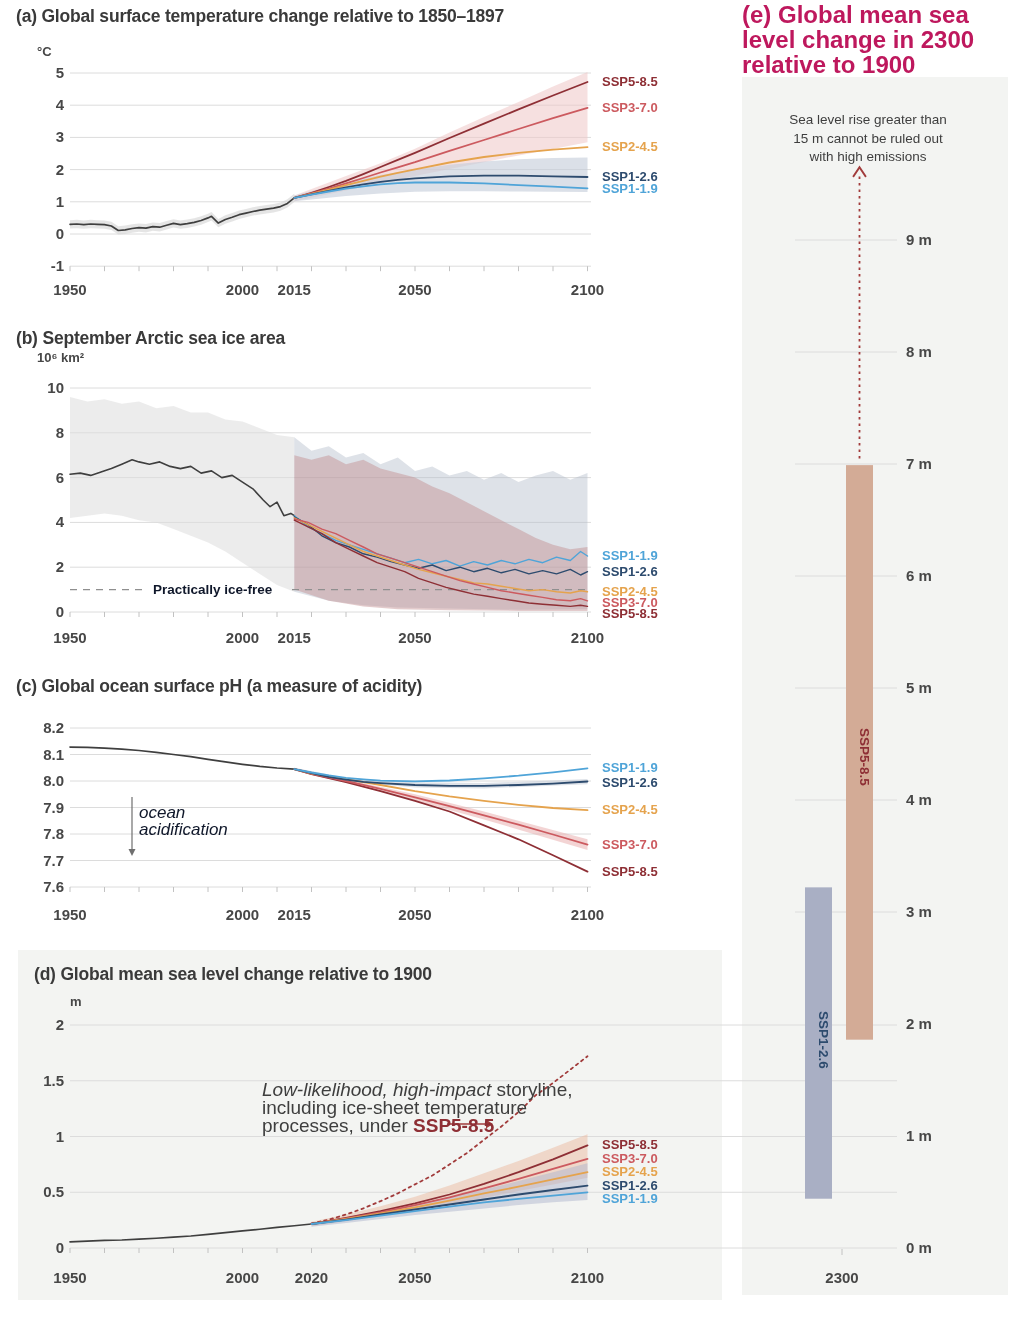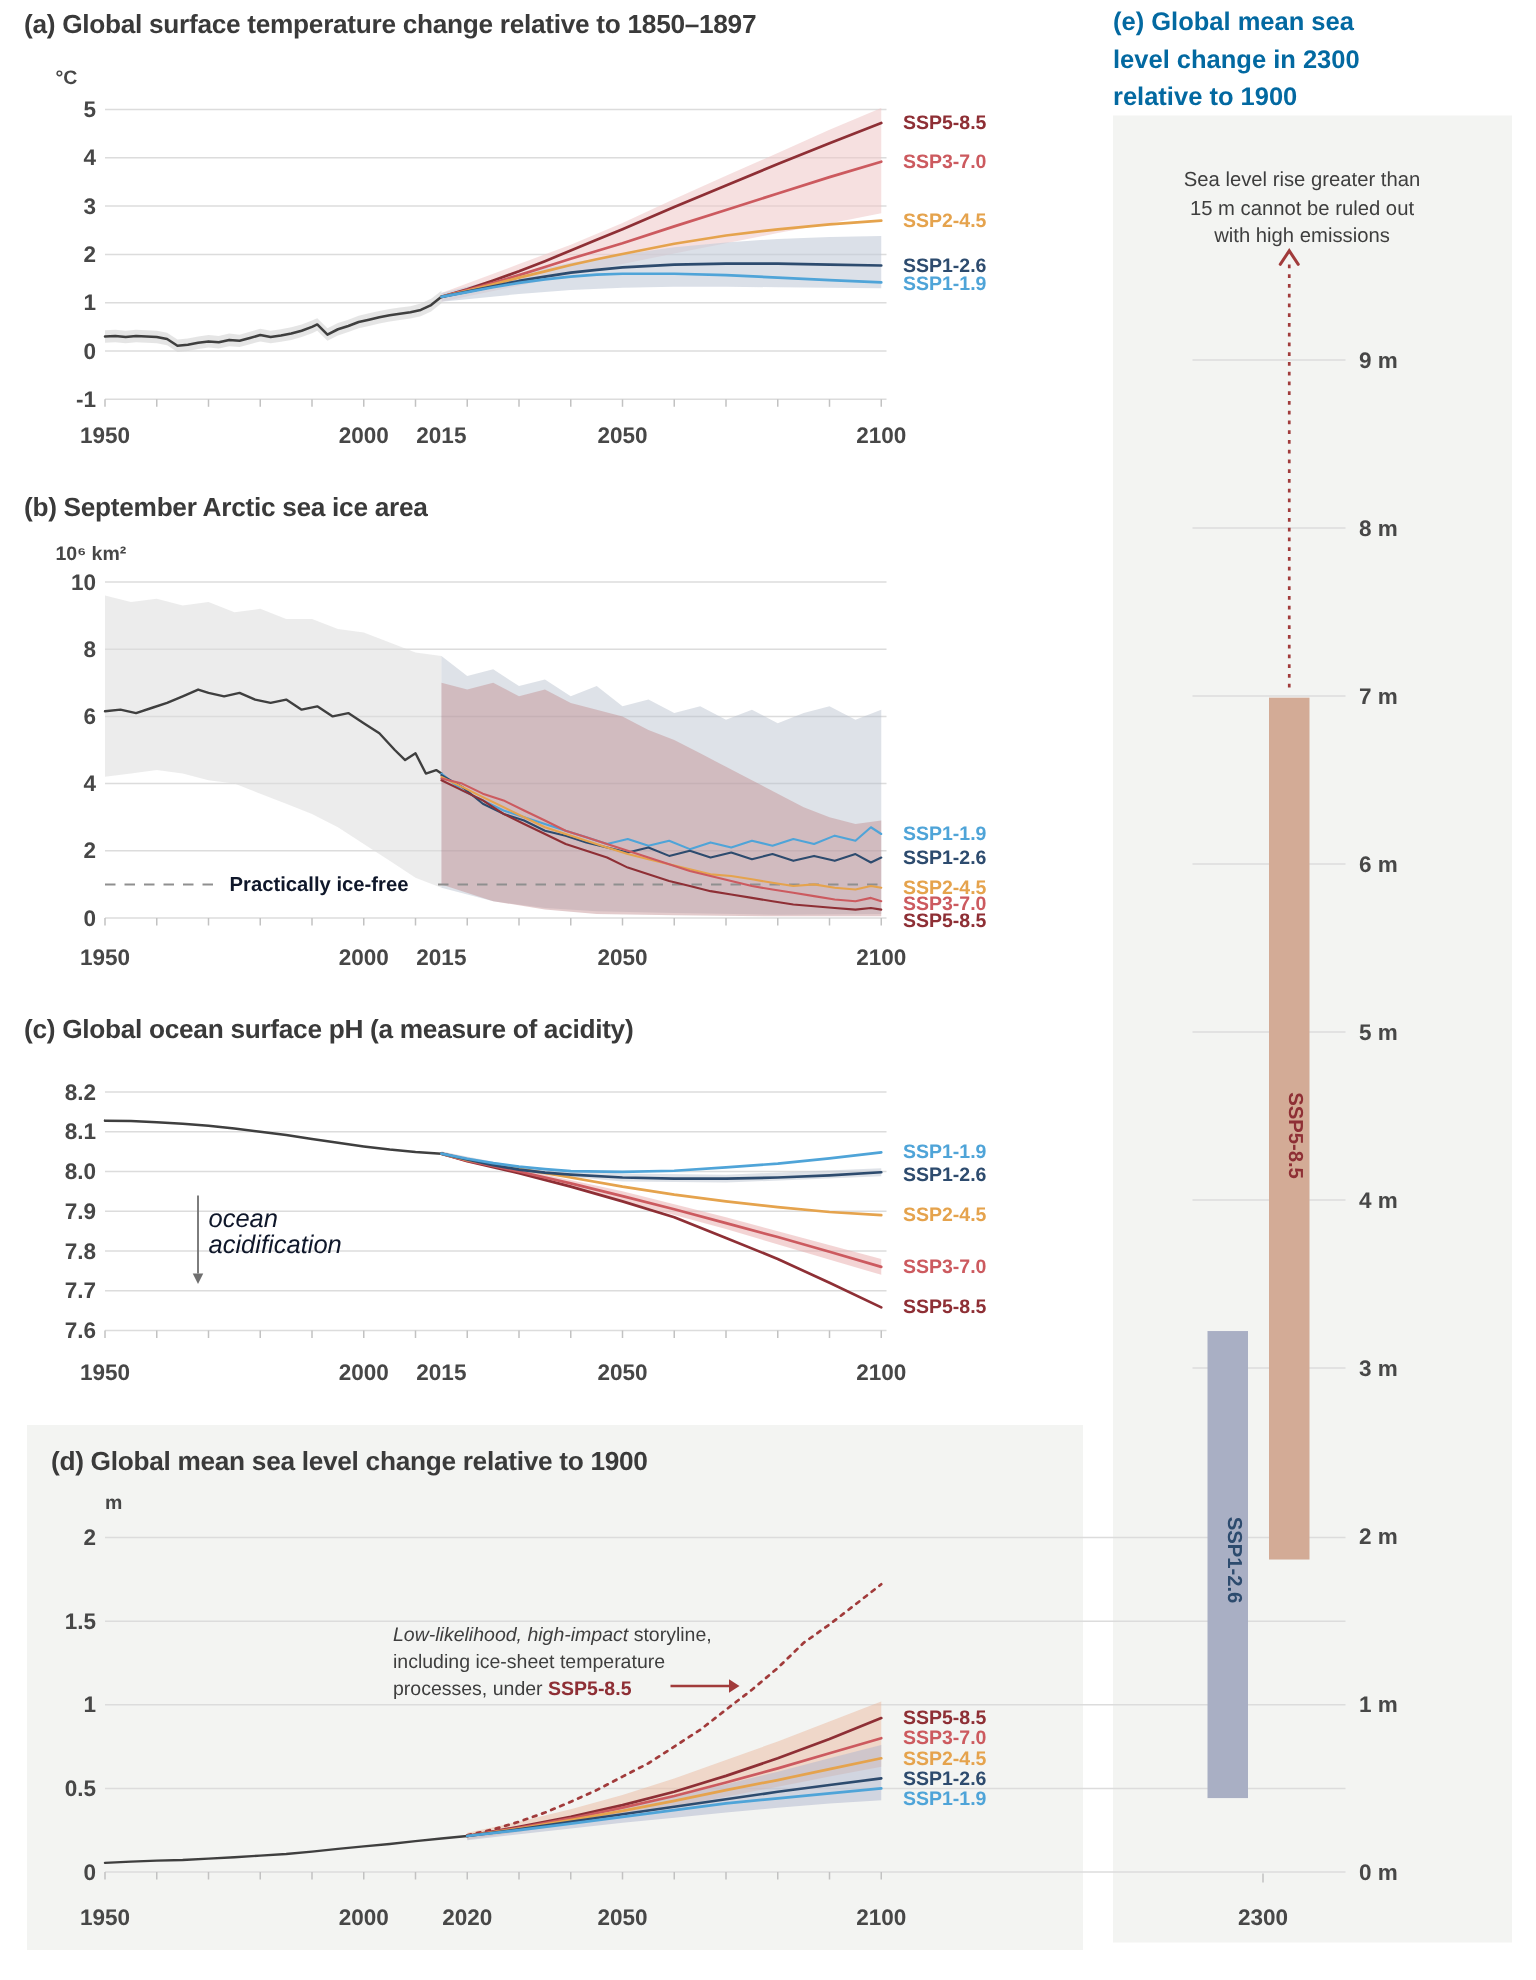--- a/index.html
+++ b/index.html
@@ -2,23 +2,23 @@
 <html><head>
 <meta charset="utf-8">
 <style>
   html,body{margin:0;padding:0;background:#fff;}
   .page{position:relative;width:1024px;height:1320px;background:#ffffff;overflow:hidden;
         font-family:"Liberation Sans",sans-serif;color:#3a3a3a;}
   svg{position:absolute;left:0;top:0;}
   #fig text{font-family:"Liberation Sans",sans-serif;}
   .ovl{position:absolute;}
   .chart-title{font-size:17.5px;font-weight:700;color:#3a3a3a;letter-spacing:-0.2px;white-space:nowrap;}
-  .title-e{font-size:17px;font-weight:700;color:#0369a1;line-height:25px;white-space:nowrap;}
+  .title-e{font-size:24px;font-weight:700;color:#be185d;line-height:25px;white-space:nowrap;}
   .unit-label{font-size:13px;font-weight:600;color:#474747;white-space:nowrap;}
-  .annot{font-size:13px;color:#3e3e3e;line-height:18px;}
+  .annot{font-size:19px;color:#3e3e3e;line-height:18px;}
   .annot .it{font-style:italic;}
   .annot .bold{font-weight:700;}
   .icefree{font-size:13.5px;font-weight:600;color:#0f172a;white-space:nowrap;}
   .acid{font-size:17px;color:#0f172a;line-height:16.5px;font-style:italic;}
   .enote{font-size:13.5px;color:#3e3e3e;line-height:18.5px;text-align:center;width:232px;}
 </style>
 </head>
 <body>
 
 <div class="page">
@@ -264,21 +264,21 @@
   <div class="ovl chart-title" style="left:16px;top:328px;">(b) September Arctic sea ice area</div>
   <div class="ovl chart-title" style="left:16px;top:676px;">(c) Global ocean surface pH (a measure of acidity)</div>
   <div class="ovl chart-title" style="left:34px;top:964px;">(d) Global mean sea level change relative to 1900</div>
   <div class="ovl title-e" style="left:742px;top:2px;">
     <div>(e) Global mean sea</div>
     <div>level change in 2300</div>
     <div>relative to 1900</div>
   </div>
 
   <div class="ovl unit-label" style="left:37px;top:44px;">°C</div>
-  <div class="ovl unit-label" style="left:37px;top:350px;margin-top:11px;">10⁶ km²</div>
+  <div class="ovl unit-label" style="left:37px;top:350px;">10⁶ km²</div>
   <div class="ovl unit-label" style="left:70px;top:994px;">m</div>
 
   <div class="ovl icefree" style="left:153px;top:582px;">Practically ice-free</div>
 
   <div class="ovl acid" style="left:139px;top:805px;">
     <div>ocean</div>
     <div>acidification</div>
   </div>
 
   <div class="ovl annot" style="left:262px;top:1081px;">

